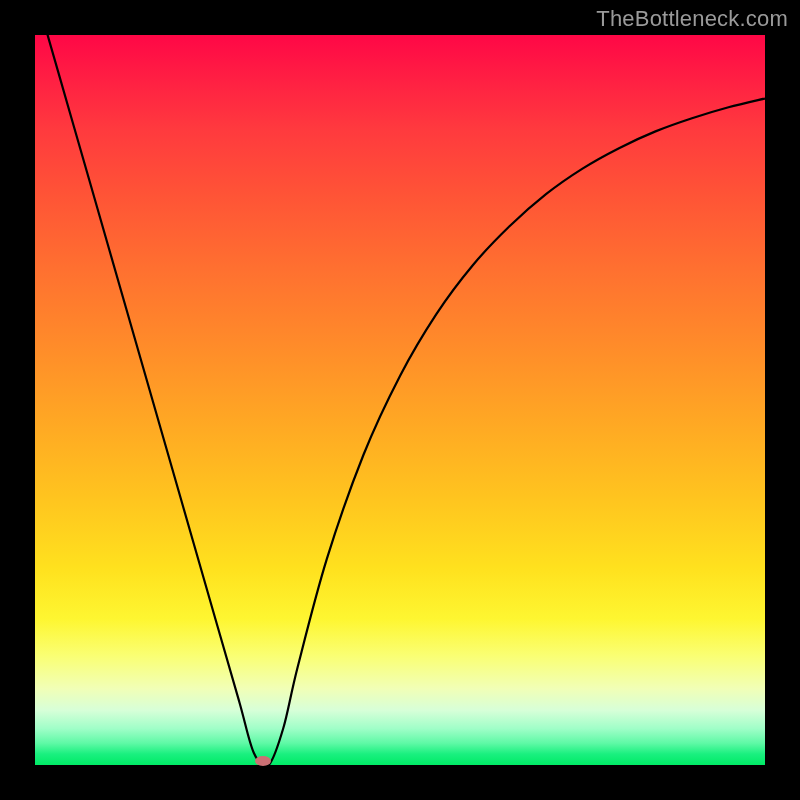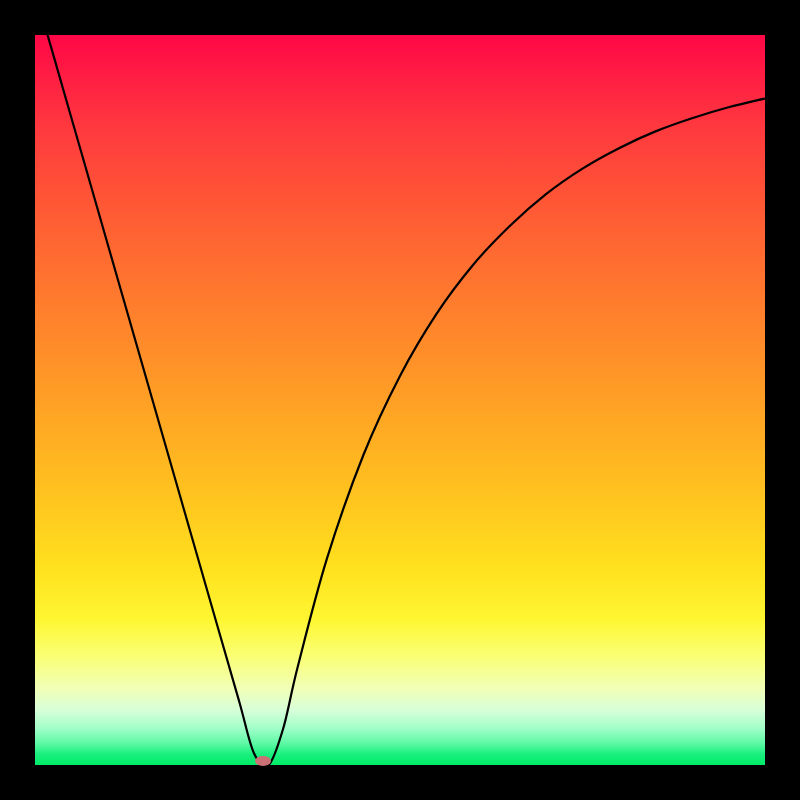--- a/index.html
+++ b/index.html
@@ -71,13 +71,14 @@
 </head>
 <body>
 
 <div class="frame">
   <div class="plot-area">
     <svg class="curve-svg" viewBox="0 0 730 730" preserveAspectRatio="none">
       <path id="curve-path" d="M 0 -43.80000000000007 C 6.08 -22.63, 24.33 40.88, 36.50 83.22 C 48.67 125.56, 60.83 167.90, 73.00 210.24 C 85.17 252.58, 97.33 294.92, 109.50 337.26 C 121.67 379.60, 133.83 421.94, 146.00 464.28 C 158.17 506.62, 172.77 557.48, 182.50 591.30 C 192.23 625.12, 198.32 646.05, 204.40 667.22 C 210.48 688.39, 214.13 707.86, 219.00 718.32 C 223.87 728.78, 228.73 734.14, 233.60 730.00 C 238.47 725.86, 243.33 709.92, 248.20 693.50 C 253.07 677.08, 255.50 659.80, 262.80 631.45 C 270.10 603.10, 281.05 558.69, 292.00 523.41 C 302.95 488.13, 316.33 450.17, 328.50 419.75 C 340.67 389.33, 352.83 364.39, 365.00 340.91 C 377.17 317.43, 389.33 297.35, 401.50 278.86 C 413.67 260.37, 425.83 244.55, 438.00 229.95 C 450.17 215.35, 462.33 203.06, 474.50 191.26 C 486.67 179.46, 498.83 168.75, 511.00 159.14 C 523.17 149.53, 535.33 141.25, 547.50 133.59 C 559.67 125.92, 571.83 119.35, 584.00 113.15 C 596.17 106.94, 608.33 101.35, 620.50 96.36 C 632.67 91.37, 644.83 87.24, 657.00 83.22 C 669.17 79.21, 681.33 75.56, 693.50 72.27 C 705.67 68.99, 723.92 64.97, 730.00 63.51" fill="none" stroke="#000" stroke-width="2.2"></path>
     </svg>
     <div id="min-marker" class="marker" style="left: 228.49px; top: 726.35px;"></div>
   </div>
+  <div class="watermark">TheBottleneck.com</div>
 </div>
 
 </body></html>

